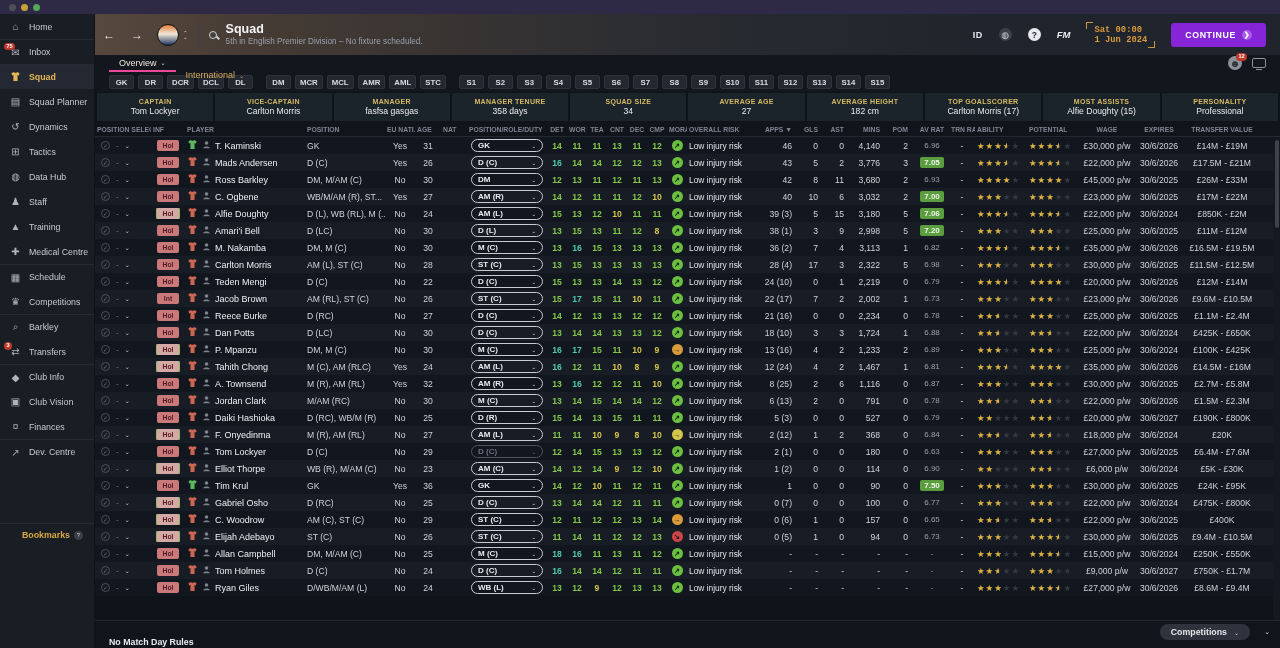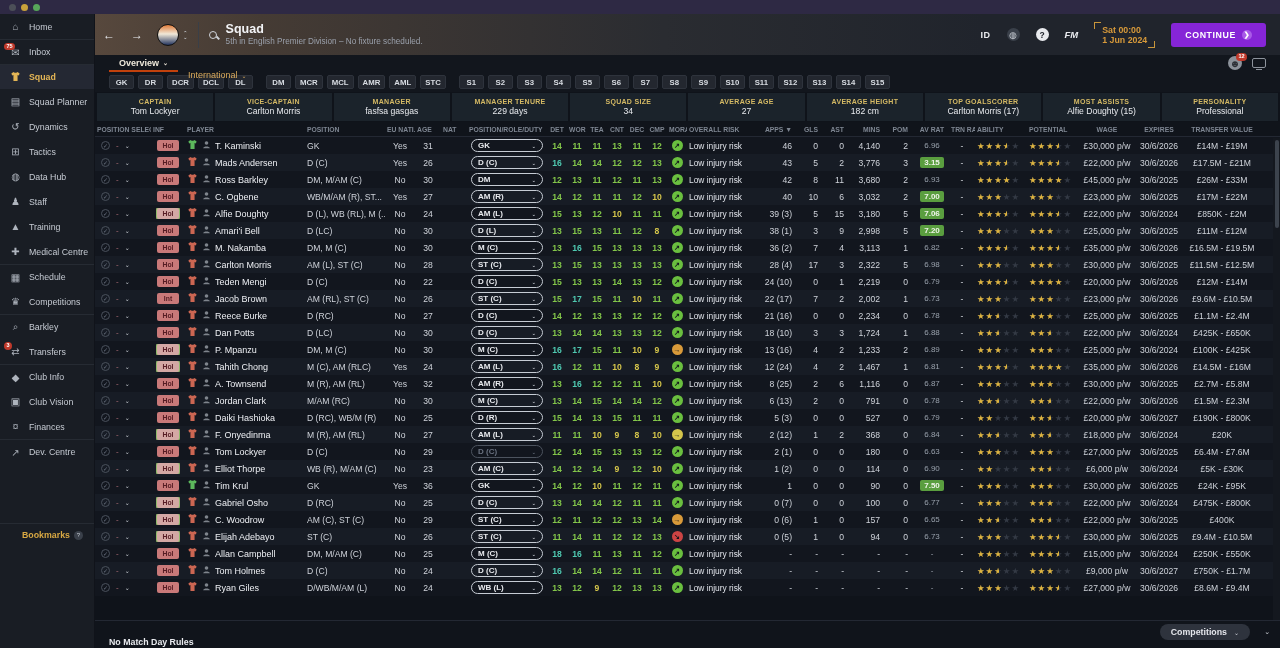--- a/index.html
+++ b/index.html
@@ -44,30 +44,30 @@
   .globe { width:13px; height:13px; border-radius:50%; background:#3a404a; color:#cfd3da; font-size:9px; display:flex;
     align-items:center; justify-content:center; }
   .help { width:13px; height:13px; border-radius:50%; background:#e8eaee; color:#20242c; font-size:8.5px; font-weight:bold;
     display:flex; align-items:center; justify-content:center; }
   .fm-txt { color:#e8eaee; font-size:9.5px; font-weight:bold; font-style:italic; }
   .dateblock { position:relative; padding:3px 8px; text-align:left; }
   .dateblock::before { content:""; position:absolute; left:0; top:0; width:6px; height:6px;
     border-left:1px solid #c9963b; border-top:1px solid #c9963b; }
   .dateblock::after { content:""; position:absolute; right:0; bottom:0; width:6px; height:6px;
     border-right:1px solid #c9963b; border-bottom:1px solid #c9963b; }
-  .date1,.date2 { color:#d89a3a; font-size:8.8px; font-weight:bold; line-height:10px; white-space:nowrap; }
+  .date1,.date2 { color:#d89a3a; font-size:8.8px; font-weight:bold; line-height:10px; white-space:nowrap;font-family:Liberation Mono, monospace; }
   .continue { background:#8625d7; color:#fff; font-size:8.8px; font-weight:bold; letter-spacing:.6px; border:none;
     border-radius:3px; padding:7px 14px; display:flex; align-items:center; gap:6px; cursor:pointer; }
   .continue .cir { width:10px; height:10px; border-radius:50%; background:#a95ae8; font-size:7px; display:flex;
     align-items:center; justify-content:center; }
   
   .tabsrow { height:17px; background:#12161d; display:flex; align-items:stretch; padding-left:14px; position:relative; }
   .tab { display:flex; align-items:center; gap:4px; font-size:9px; padding:0 10px; cursor:pointer; }
   .tab .cv { font-size:6px; }
-  .tab.active { color:#eee8da; border-bottom:2px solid #c2410c; font-weight:bold; }
+  .tab.active { color:#eee8da; border-bottom:2px solid #ec4899; font-weight:normal; }
   .tab.plain { color:#d8a95a;margin-top:20px; }
   .tabs-right { position:absolute; right:14px; top:1px; display:flex; gap:10px; align-items:center; }
   .avatar { width:14px; height:14px; border-radius:50%; background:#8d939c; position:relative; color:#2d3138; font-size:10px;
     display:flex; align-items:center; justify-content:center; overflow:visible; }
   .avatar .nbadge { top:-3px; right:-5px; left:auto; }
   .monitor { width:14px; height:10px; border:1.5px solid #8d939c; border-radius:2px; position:relative; }
   .monitor::after { content:""; position:absolute; left:3px; right:3px; bottom:-3px; height:1.5px; background:#8d939c; }
   
   .toolbar { height:21px; background:#12161d; display:flex; align-items:center; padding:0 14px; gap:10px; }
   .players-lb { color:#d89a3a; font-size:9.5px; font-weight:bold; letter-spacing:.5px; }
@@ -325,21 +325,21 @@
         <div class="sumcell">
           <div class="sl">VICE-CAPTAIN</div>
           <div class="sv">Carlton Morris</div>
         </div>
         <div class="sumcell">
           <div class="sl">MANAGER</div>
           <div class="sv">fasfsa gasgas</div>
         </div>
         <div class="sumcell">
           <div class="sl">MANAGER TENURE</div>
-          <div class="sv">229 days</div>
+          <div class="sv">358 days</div>
         </div>
         <div class="sumcell">
           <div class="sl">SQUAD SIZE</div>
           <div class="sv">34</div>
         </div>
         <div class="sumcell">
           <div class="sl">AVERAGE AGE</div>
           <div class="sv">27</div>
         </div>
         <div class="sumcell">
@@ -477,21 +477,21 @@
             <div class="td attr a-md">13</div>
             <div class="td">
               <span class="mor m-green">↗</span>
             </div>
             <div class="td risk">Low injury risk</div>
             <div class="td rgt">43</div>
             <div class="td rgt">5</div>
             <div class="td rgt">2</div>
             <div class="td rgt">3,776</div>
             <div class="td rgt">3</div>
-            <div class="avr"><span class="bg">3.15</span></div>
+            <div class="avr"><span class="bg">7.05</span></div>
             <div class="td ctr">-</div>
             <div class="td"><span class="stars"><span class="st-bg">★★★★★</span><span class="st-fg" style="width:70%">★★★★★</span></span></div>
             <div class="td"><span class="stars"><span class="st-bg">★★★★★</span><span class="st-fg" style="width:70%">★★★★★</span></span></div>
             <div class="td ctr">£22,000 p/w</div>
             <div class="td ctr">30/6/2026</div>
             <div class="td ctr">£17.5M - £21M</div>
           </div>
           <div class="trow" style="grid-template-columns: 56px 34px 120px 80px 30px 26px 26px 80px 20px 20px 20px 20px 20px 20px 20px 72px 40px 26px 26px 36px 28px 34px 26px 52px 52px 56px 48px 78px;">
             <div class="td selcell">
               <span class="cbx">✓</span>

